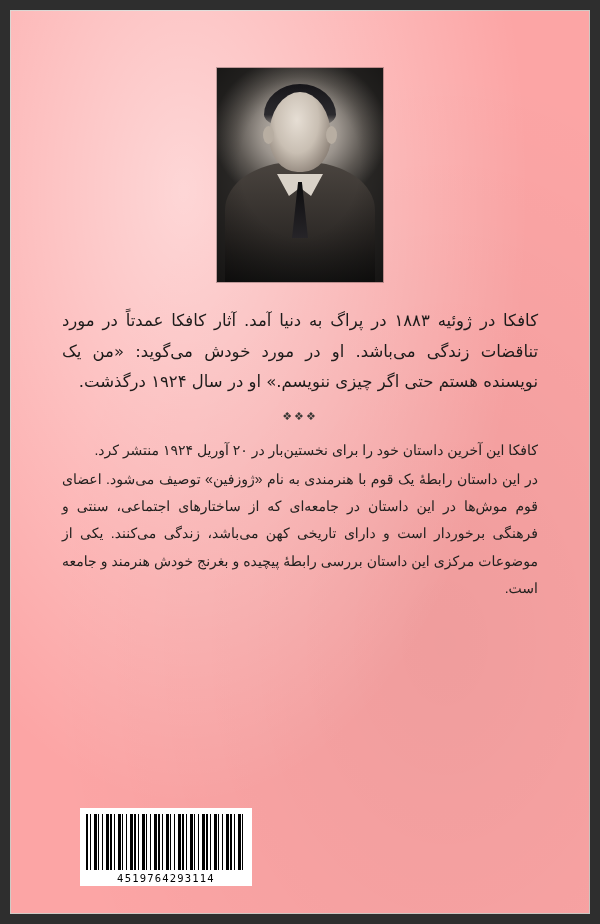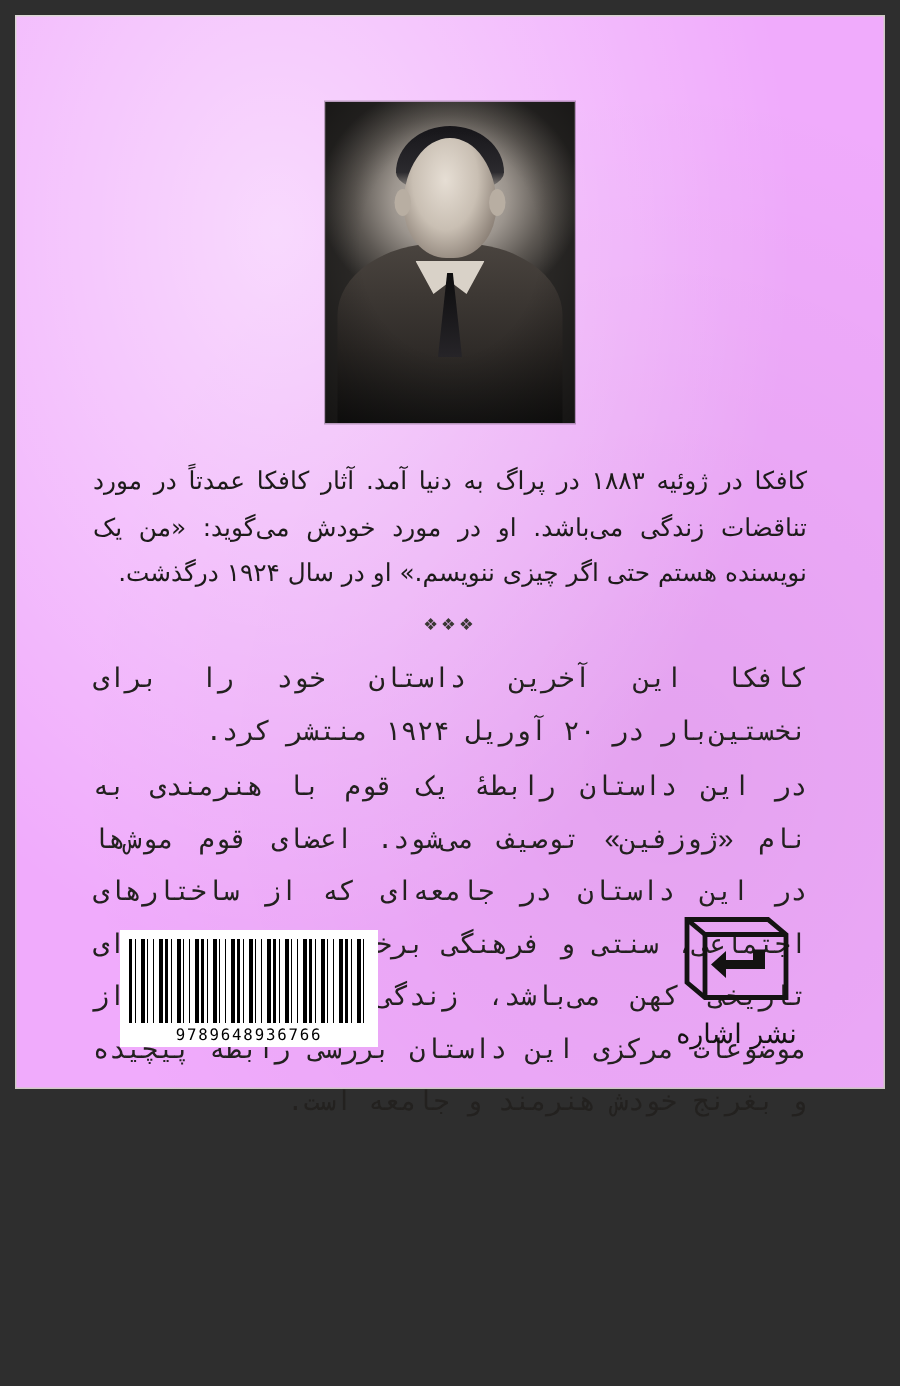--- a/index.html
+++ b/index.html
@@ -20,22 +20,22 @@
     height: 924px;
     background: #2e2e2e;
   }
 
   
   .cover {
     position: absolute;
     left: 10px;
     top: 10px;
     width: 580px;
-    height: 716px;
-    background: #f0abfc;
+    height: 904px;
+    background: #fca5a5;
     box-shadow: inset 0 0 0 1px #cfcac5;
   }
 
   
   .cover::before {
     content: "";
     position: absolute;
     inset: 0;
     background:
       radial-gradient(ellipse at 30% 20%, rgba(255,255,255,0.55), rgba(255,255,255,0) 60%),
@@ -152,22 +152,22 @@
   .divider {
     text-align: center;
     color: #3a3734;
     font-size: 11px;
     letter-spacing: 2px;
     margin: 12px 0 14px 0;
     direction: ltr;
   }
 
   .blurb {
-    font-family: Liberation Mono, monospace;
-    font-size: 18px;
+    font-family: Liberation Sans, sans-serif;
+    font-size: 14px;
     line-height: 1.95;
     color: #23211f;
     margin: 0 0 6px 0;
     text-align: justify;
     text-align-last: right;
   }
   .blurb.first { margin-bottom: 2px; }
 
   
   .barcode-box {
@@ -243,31 +243,18 @@
       <p class="bio">کافکا در ژوئیه ۱۸۸۳ در پراگ به دنیا آمد. آثار کافکا عمدتاً در مورد تناقضات زندگی می‌باشد. او در مورد خودش می‌گوید: «من یک نویسنده هستم حتی اگر چیزی ننویسم.» او در سال ۱۹۲۴ درگذشت.</p>
 
       <div class="divider">❖❖❖</div>
 
       <p class="blurb first">کافکا این آخرین داستان خود را برای نخستین‌بار در ۲۰ آوریل ۱۹۲۴ منتشر کرد.</p>
       <p class="blurb">در این داستان رابطهٔ یک قوم با هنرمندی به نام «ژوزفین» توصیف می‌شود. اعضای قوم موش‌ها در این داستان در جامعه‌ای که از ساختارهای اجتماعی، سنتی و فرهنگی برخوردار است و دارای تاریخی کهن می‌باشد، زندگی می‌کنند. یکی از موضوعات مرکزی این داستان بررسی رابطهٔ پیچیده و بغرنج خودش هنرمند و جامعه است.</p>
     </div>
 
     <div class="barcode-box">
       <div class="bars"></div>
-      <div class="isbn-num">9789648936766</div>
+      <div class="isbn-num">4519764293114</div>
     </div>
 
-    <div class="logo-wrap">
-      <svg class="logo-mark" viewBox="0 0 78 70">
-        <g fill="none" stroke="#141312" stroke-width="3.2">
-          <path d="M6 10 L60 10 L72 20 L72 62 L18 62 L6 52 Z"></path>
-          <path d="M18 62 L18 20 L72 20"></path>
-          <path d="M6 10 L18 20"></path>
-        </g>
-        <g fill="#141312">
-          <path d="M50 30 L50 37 L32 37 L32 31 L22 40 L32 49 L32 43 L58 43 L58 30 Z"></path>
-        </g>
-      </svg>
-      <div class="logo-text">نشر اشاره</div>
-    </div>
 
   </div>
 </div>
 
 </body></html>

